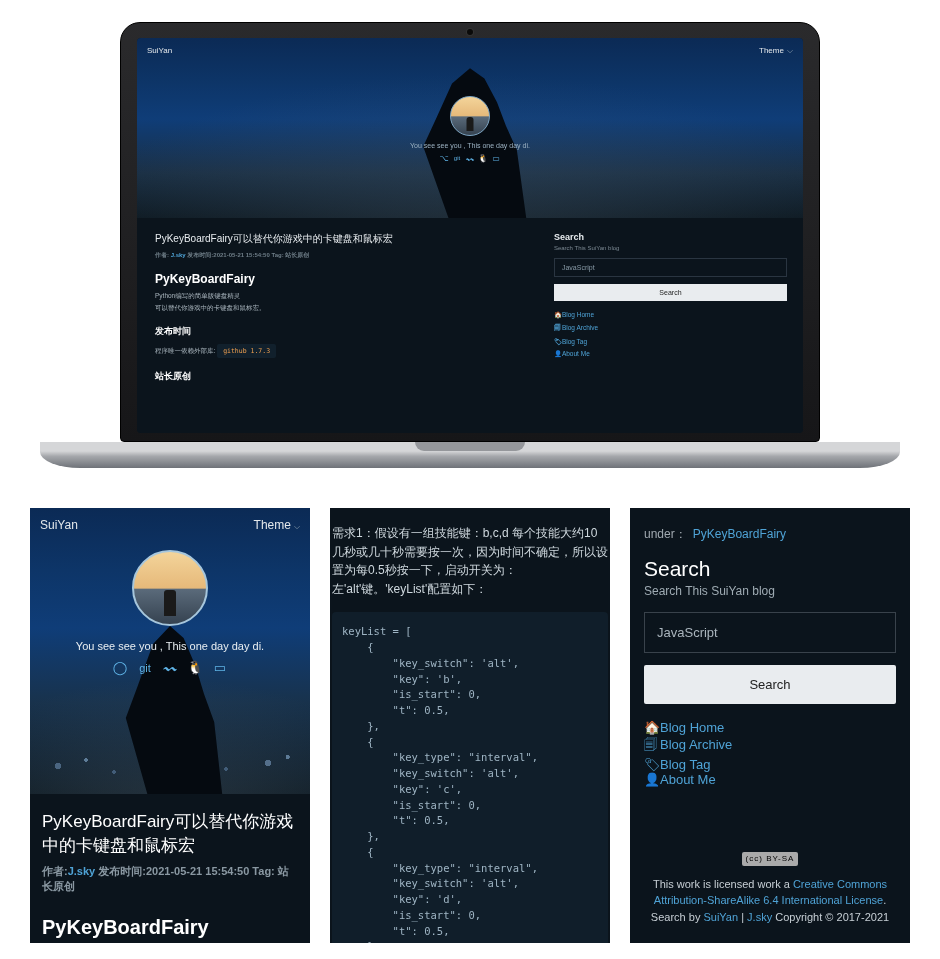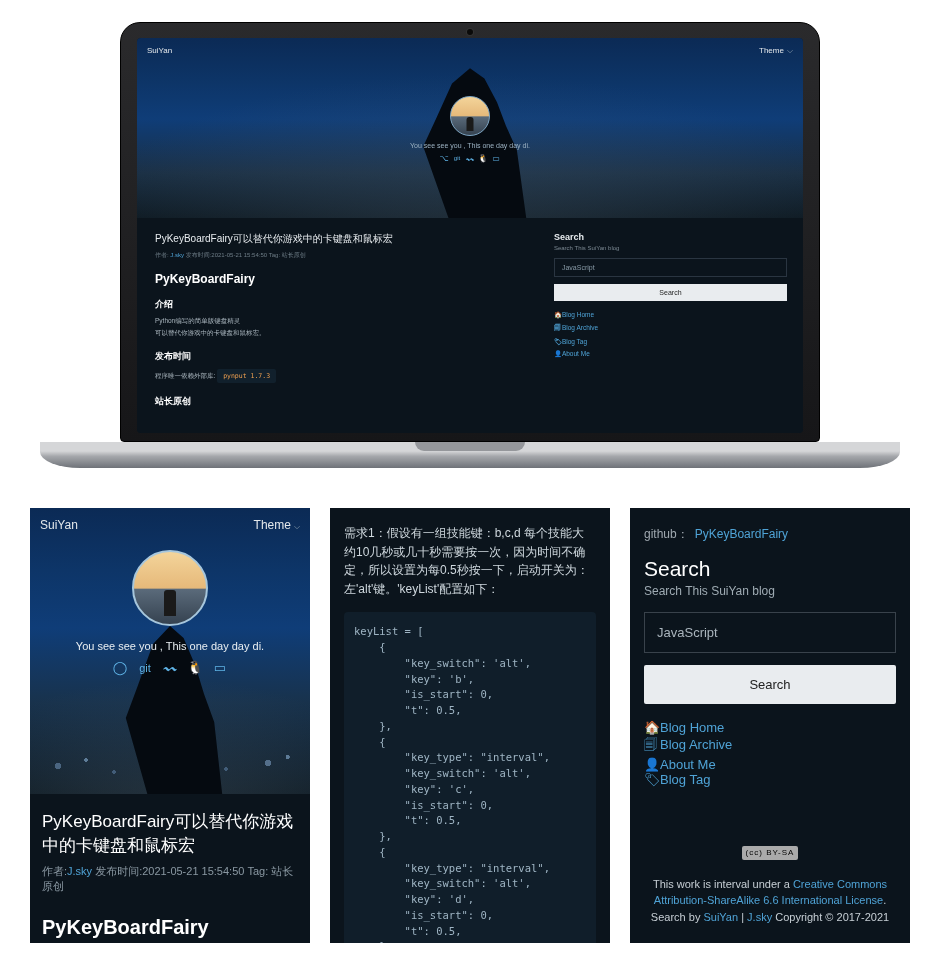--- a/index.html
+++ b/index.html
@@ -62,21 +62,21 @@
   .social { margin-top:5px; display:flex; gap:5px; }
   .social span { width:8px; height:8px; display:inline-flex; align-items:center; justify-content:center; font-size:8px; color:#5fb3e6; }
 
   .topbar { position:absolute; top:8px; left:10px; right:10px; display:flex; justify-content:space-between; font-size:8px; color:#e4e8eb; z-index:3; }
   .topbar .theme::after{content:"⌵"; margin-left:3px; font-size:8px; color:#8fa3b0;}
 
   
   .content { display:flex; padding:14px 16px 0 18px; gap:26px; background:#0b141c; height:calc(100% - 180px); font-size:7px; }
   .main { flex:1.6; }
   .main h2 { font-size:10px; color:#e8ecef; margin-bottom:5px; font-weight:500; }
-  .meta { font-size:6px; color:#6e7d87; }
+  .meta { font-size:6px; color:#6e7d87;font-weight:bold; }
   .meta .author { color:#4fa3d6; }
   .main h3.section { color:#fff; font-size:9px; font-weight:700; margin:12px 0 6px; }
   .main p { font-size:6.5px; color:#a9b5bd; margin:3px 0; }
   .mono { font-family:ui-monospace,Consolas,monospace; color:#f0a050; }
   .deps { background:#11202c; padding:3px 6px; display:inline-block; border-radius:2px; }
 
   .side { flex:1; }
   .side h3 { font-size:9px; color:#e8ecef; margin-bottom:3px; }
   .side .sub { font-size:6px; color:#7b8892; }
   .side .input { border:1px solid #2a3541; padding:5px 7px; color:#8799a5; font-size:7px; margin:7px 0; background:#0b141c; }
@@ -104,42 +104,42 @@
   .c1 .tagline { font-size:11px; margin-top:14px; color:#e8eef2; font-weight:400; }
   .c1 .social { margin-top:8px; gap:10px; }
   .c1 .social span { width:15px; height:15px; font-size:13px; }
   .c1 .topbar { top:10px; left:10px; right:10px; font-size:12px; }
   .c1 .body { padding:16px 12px 0; }
   .c1 h2 { font-size:17px; color:#fff; line-height:1.4; font-weight:500; }
   .c1 .meta { font-size:11px; color:#8a98a2; margin-top:6px; }
   .c1 h3 { font-size:20px; font-weight:800; color:#fff; margin-top:22px; }
 
   
-  .c2 { padding:16px 14px; font-size:12px; }
+  .c2 { padding:16px 2px; font-size:12px; }
   .c2 .desc { color:#cfd8de; line-height:1.55; font-size:12px; }
   .c2 pre {
     background:#101e2a; margin-top:14px; padding:12px 10px; border-radius:4px;
     font-family:ui-monospace,Consolas,monospace; font-size:10.5px; color:#9fb5c4;
     line-height:1.5; white-space:pre; overflow:hidden;
   }
 
   
   .c3 { padding:18px 14px; display:flex; flex-direction:column; }
   .c3 .gh { font-size:12px; color:#a0a9b0; }
   .c3 .gh a { color:#4fa3d6; text-decoration:none; margin-left:6px;}
   .c3 h2 { color:#fff; font-size:21px; margin-top:14px; font-weight:400; }
   .c3 .sub { font-size:12px; color:#9fabb3; margin-top:3px; }
   .c3 .input { border:1px solid #39424b; padding:12px 12px; color:#aab5bd; font-size:13px; margin-top:14px; background:transparent;}
   .c3 .btn { background:#e9ecef; color:#222; text-align:center; padding:12px; font-size:13px; margin-top:12px; border-radius:2px; }
   .c3 ul { margin-top:16px; }
   .c3 li { list-style:none; font-size:13px; color:#4fa3d6; margin:0 0; }
   .c3 li .ic { display:inline-block; width:16px; }
   .c3 .footer { margin-top:auto; text-align:center; font-size:11px; color:#c7cfd5; line-height:1.5; padding-top:18px;}
   .c3 .footer a { color:#4fa3d6; text-decoration:none; }
-  .c3 .cc { display:inline-block; background:#aaa; color:#000; font-size:8px; padding:1px 4px; border-radius:2px; letter-spacing:1px; margin-bottom:16px;}
+  .c3 .cc { display:inline-block; background:#aaa; color:#000; font-size:8px; padding:1px 4px; border-radius:2px; letter-spacing:1px; margin-bottom:10px;}
 </style>
 </head>
 <body>
 
 <div class="laptop">
   <div class="laptop-frame">
     <div class="screen">
 
       <div class="topbar">
         <span>SuiYan</span>
@@ -164,27 +164,26 @@
       <div class="content">
         <div class="main">
           <h2>PyKeyBoardFairy可以替代你游戏中的卡键盘和鼠标宏</h2>
           <div class="meta">
             <span>作者:</span>
             <span class="author">J.sky</span>
             <span>发布时间:</span><span>2021-05-21 15:54:50</span>
             <span>Tag:</span> <span>站长原创</span>
           </div>
           <h3 class="section" style="font-size:12px">PyKeyBoardFairy</h3>
-          <h3 class="section">介绍</h3>
           <p>Python编写的简单版键盘精灵</p>
           <p>可以替代你游戏中的卡键盘和鼠标宏。</p>
           <h3 class="section">发布时间</h3>
           <p>
             <span>程序唯一依赖外部库:</span>
-            <span class="deps mono">pynput 1.7.3</span>
+            <span class="deps mono">github 1.7.3</span>
           </p>
           <h3 class="section">站长原创</h3>
         </div>
 
         <div class="side">
           <h3>Search</h3>
           <div class="sub">Search This SuiYan blog</div>
           <div class="input">JavaScript</div>
           <div class="btn">Search</div>
           <ul>
@@ -254,32 +253,32 @@
         "key_type": "interval",
         "key_switch": 'alt',
         "key": 'd',
         "is_start": 0,
         "t": 0.5,
     },</span></pre>
   </div>
 
   <div class="card c3">
     <div class="gh">
-      <span>github：</span><a>PyKeyBoardFairy</a>
+      <span>under：</span><a>PyKeyBoardFairy</a>
     </div>
     <h2>Search</h2>
     <div class="sub">Search This SuiYan blog</div>
     <div class="input">JavaScript</div>
     <div class="btn">Search</div>
     <ul>
       <li><span class="ic">🏠</span><span>Blog Home</span></li>
       <li><span class="ic">🗐</span><span>Blog Archive</span></li>
+      <li><span class="ic">🏷</span><span>Blog Tag</span></li>
       <li><span class="ic">👤</span><span>About Me</span></li>
-      <li><span class="ic">🏷</span><span>Blog Tag</span></li>
     </ul>
     <div class="footer">
       <span class="cc">(cc) BY-SA</span><br>
-      <span>This work is interval under a </span><a>Creative Commons Attribution-ShareAlike 6.6 International License</a><span>.</span><br>
+      <span>This work is licensed work a </span><a>Creative Commons Attribution-ShareAlike 6.4 International License</a><span>.</span><br>
       <span>Search by </span><a>SuiYan</a><span> | </span><a>J.sky</a><span> Copyright © 2017-2021</span>
     </div>
   </div>
 
 </div>
 
 </body></html>

